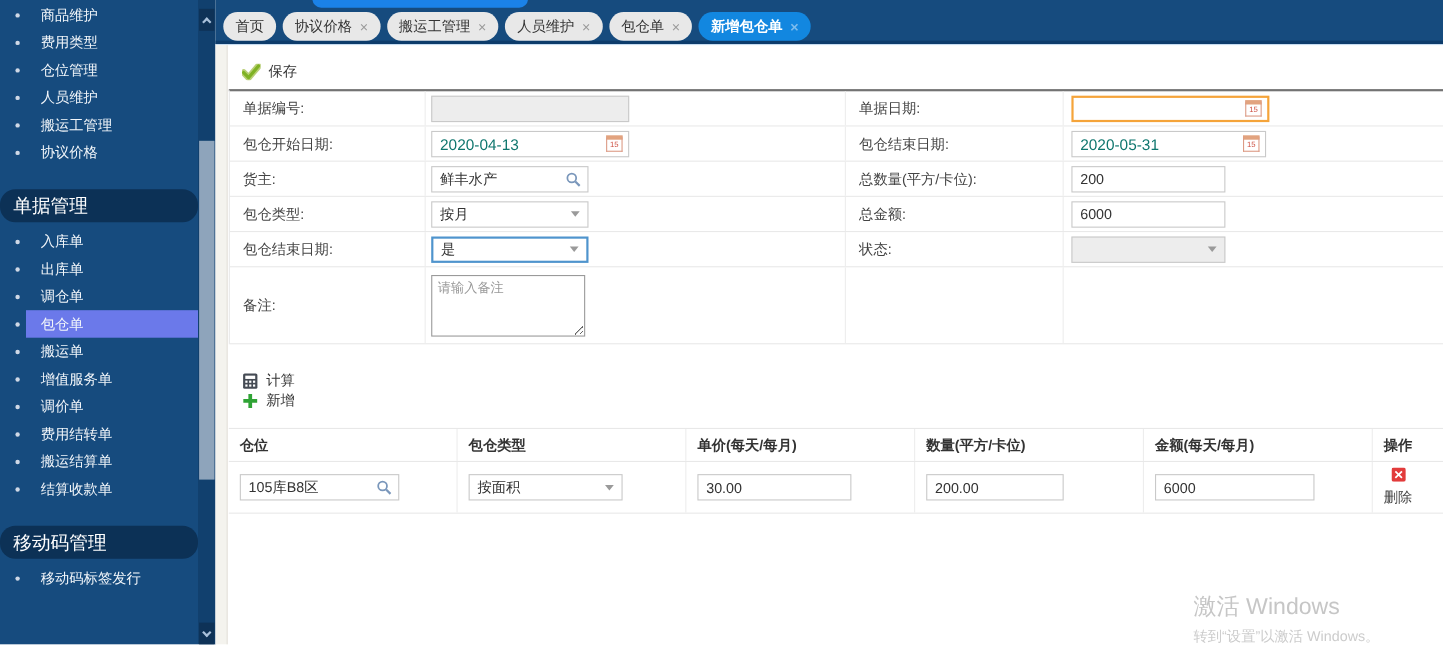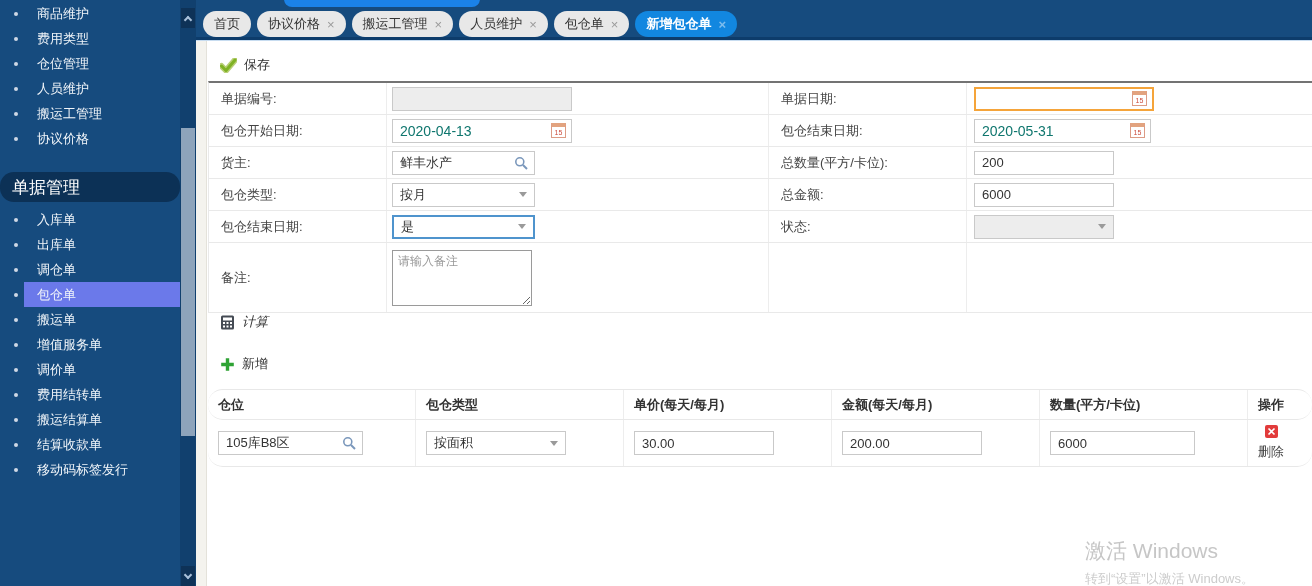--- a/index.html
+++ b/index.html
@@ -33,21 +33,21 @@
   .tab.active { background:#1287e0; color:#fff; font-weight:bold; }
   .tab.active .close { color:rgba(255,255,255,.45); }
 
   
   .content { position:absolute; left:196px; top:40px; right:0; bottom:0; background:#fff; border-top:1px solid #c7dcf0; }
   .gutter { position:absolute; left:0; top:0; bottom:0; width:11px; background:#f4f3ee; border-right:1px solid #e4e2da; }
 
   .tool-row { position:absolute; left:24px; display:flex; align-items:center; gap:7px; cursor:pointer; }
   .tool-row .lbl { font-size:13px; color:#333; }
   .save-row { top:15px; }
-  .calc-row { top:272px;font-style:italic; }
+  .calc-row { top:296px; }
   .add-row  { top:314px; }
 
   
   .form-table { position:absolute; left:12px; right:0; top:40px; border-top:2px solid #737373; border-left:1px solid #e9e9e9; }
   .frow { display:grid; grid-template-columns:177px 382px 198px 1fr; border-bottom:1px solid #e9e9e9; min-height:32px; }
   .frow.tall { min-height:70px; }
   .fcell { display:flex; align-items:center; }
   .fcell.b { border-left:1px solid #ededed; }
   .flabel { padding-left:12px; font-size:13px; color:#444; }
   .finput { padding-left:5px; }
@@ -71,21 +71,21 @@
   .sel.focused { border:2px solid #4f94cd; }
   .sel.disabled { background:#ededed; width:140px; }
   .sel.w140 { width:140px; }
   .arrow { width:0; height:0; border-left:4px solid transparent; border-right:4px solid transparent; border-top:5px solid #9a9a9a; }
 
   .remark-ta { width:140px; height:56px; border:1px solid #9a9a9a; resize:both; font-size:12px; color:#333; padding:2px 5px; font-family:inherit; }
   .remark-ta::placeholder { color:#999; }
 
   
   .dtable { position:absolute; left:12px; right:0; top:348px; }
-  .dt-head, .dt-row { display:grid; grid-template-columns:207px 208px 208px 208px 208px 1fr;border-radius:15px; }
+  .dt-head, .dt-row { display:grid; grid-template-columns:207px 208px 208px 208px 208px 1fr; }
   .dt-head { height:31px; border-top:1px solid #e8e8e8; border-bottom:1px solid #e8e8e8; }
   .dt-row { height:47px; border-bottom:1px solid #e8e8e8; }
   .dcell { display:flex; align-items:center; padding-left:10px; font-size:13px; color:#333; gap:5px; }
   .dcell.b { border-left:1px solid #ededed; }
   .dt-head .dcell { font-weight:bold; }
   .searchbox.w145 { width:145px; }
 
   .del-btn { display:flex; align-items:center; gap:5px; cursor:pointer; color:#444; font-size:13px;flex-direction:column; }
 
   
@@ -163,20 +163,23 @@
     <div class="side-item">
         <span class="bullet"></span>
         <span>搬运结算单</span>
       </div>
     <div class="side-item">
         <span class="bullet"></span>
         <span>结算收款单</span>
       </div>
   </div>
 
+  <div class="side-header">
+      <span>移动码管理</span>
+    </div>
   <div>
     <div class="side-item">
         <span class="bullet"></span>
         <span>移动码标签发行</span>
       </div>
   </div>
 </aside>
 
 <div class="side-scroll">
   <div class="scroll-btn up">
@@ -340,22 +343,22 @@
         <path d="M5.8 1.2h3.4v4.6h4.6v3.4H9.2v4.6H5.8V9.2H1.2V5.8h4.6z" fill="#2fa335"></path>
       </svg>
     <span class="lbl">新增</span>
   </div>
 
   <div class="dtable">
     <div class="dt-head">
       <div class="dcell">仓位</div>
       <div class="dcell b">包仓类型</div>
       <div class="dcell b">单价(每天/每月)</div>
+      <div class="dcell b">数量(平方/卡位)</div>
       <div class="dcell b">金额(每天/每月)</div>
-      <div class="dcell b">数量(平方/卡位)</div>
       <div class="dcell b">操作</div>
     </div>
     <div class="dt-row">
       <div class="dcell">
         <div class="searchbox w145">
           <span class="sval">105库B8区</span>
           <svg width="14" height="14" viewBox="0 0 14 14">
               <circle cx="5.8" cy="5.8" r="4" fill="none" stroke="#7a97bb" stroke-width="1.6"></circle>
               <line x1="9" y1="9" x2="13" y2="13" stroke="#7a97bb" stroke-width="2"></line>
             </svg>
@@ -364,21 +367,21 @@
       <div class="dcell b">
         <div class="sel w140">
           <span>按面积</span>
           <span class="arrow"></span>
         </div>
       </div>
       <div class="dcell b">
         <input class="inp w140" value="30.00" style="">
       </div>
       <div class="dcell b">
-        <input class="inp" style="width: 140px;" value="200.00">
+        <input class="inp" style="width: 125px;" value="200.00">
       </div>
       <div class="dcell b">
         <input class="inp" style="width: 145px;" value="6000">
       </div>
       <div class="dcell b">
         <span class="del-btn">
           <svg width="13" height="13" viewBox="0 0 13 13">
               <rect width="13" height="13" rx="2" fill="#e23b3b"></rect>
               <path d="M3.5 3.5l6 6M9.5 3.5l-6 6" stroke="#fff" stroke-width="1.6"></path>
             </svg>

